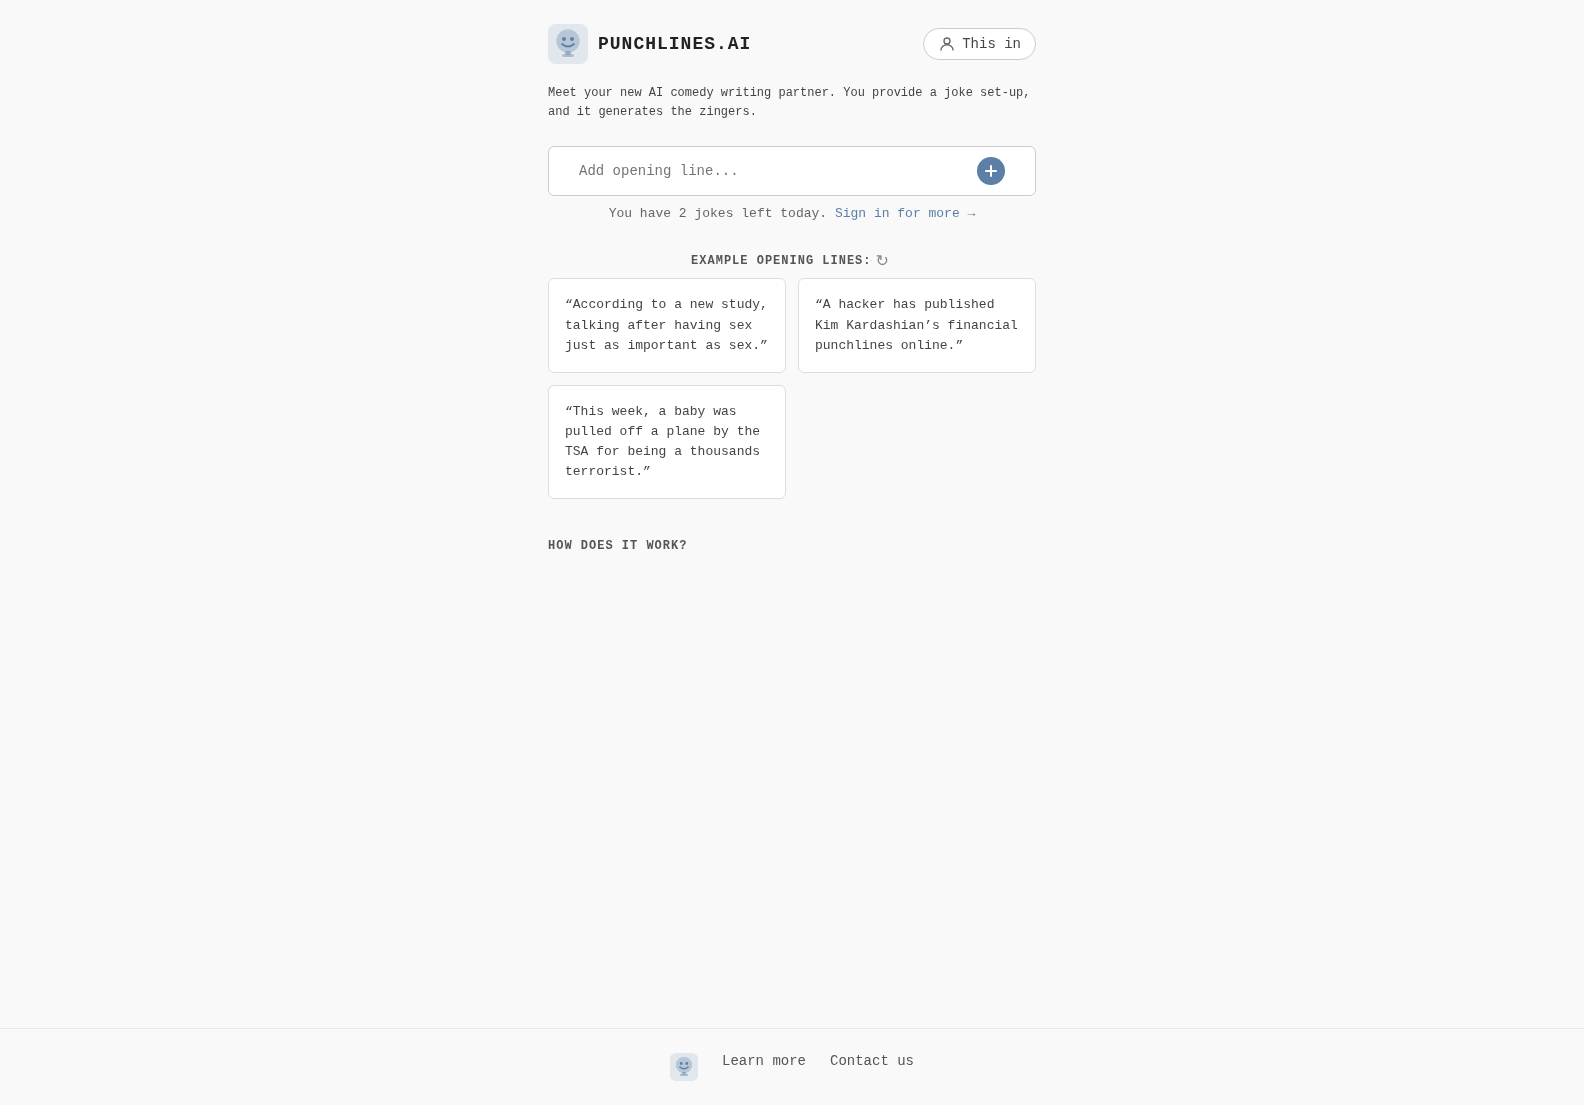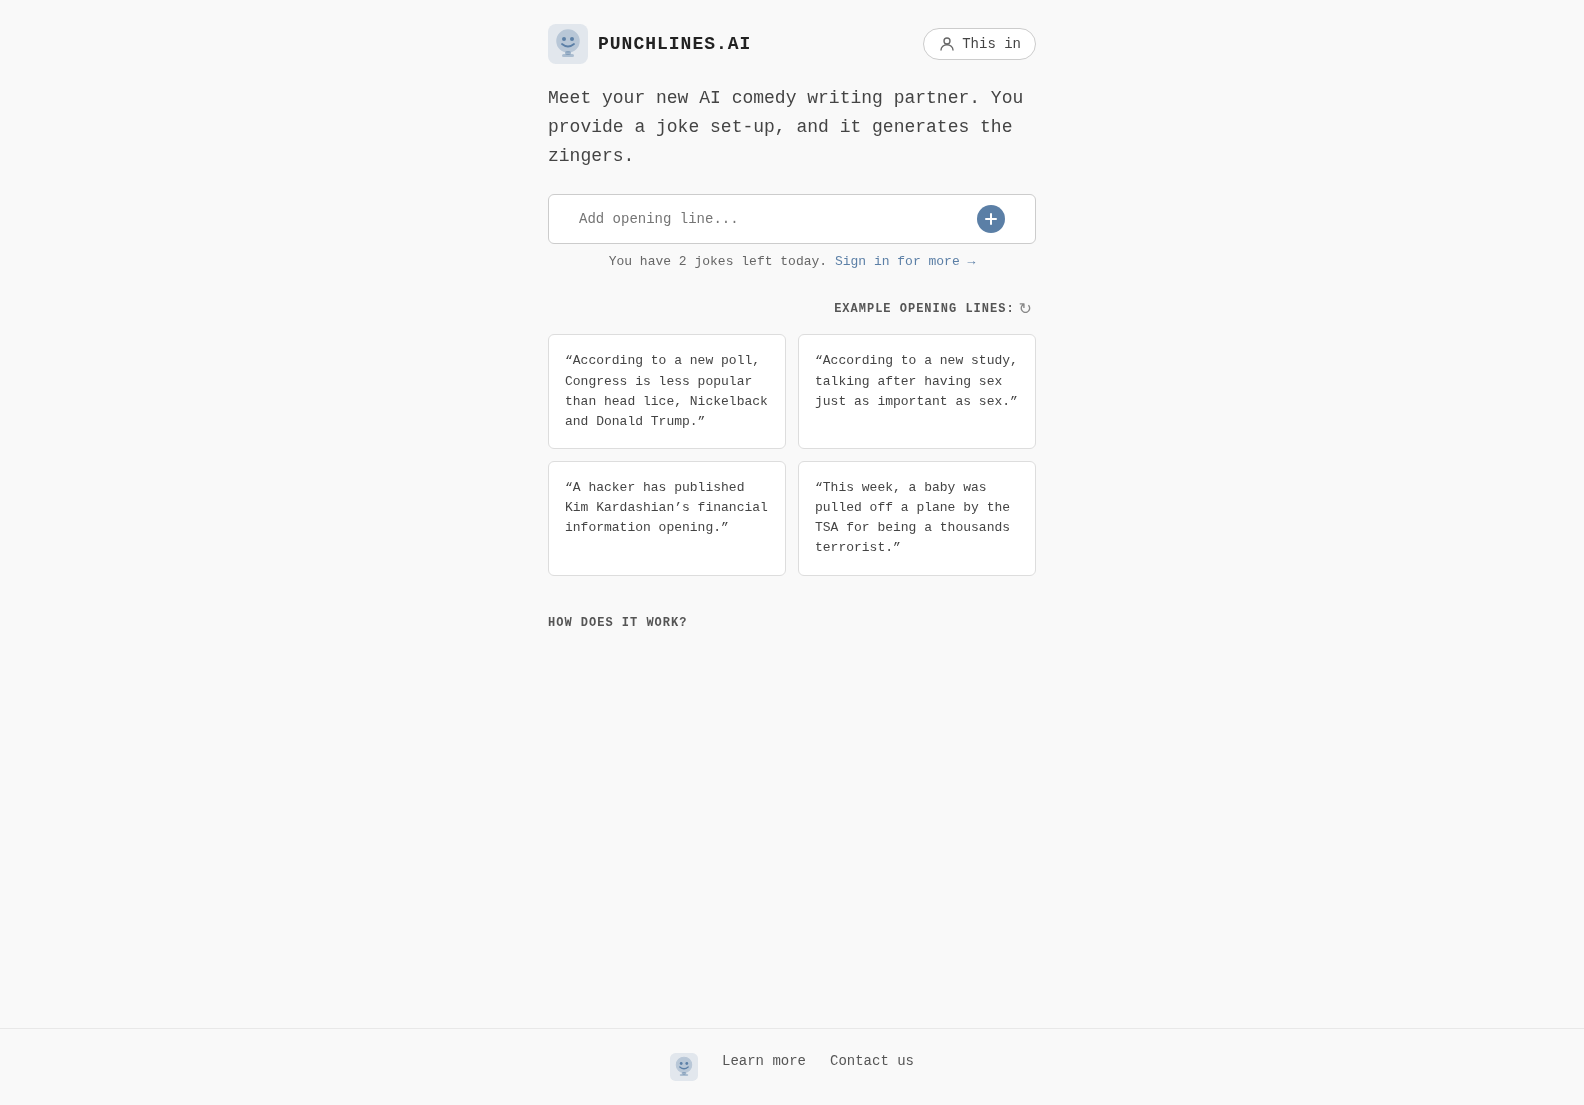--- a/index.html
+++ b/index.html
@@ -59,21 +59,21 @@
       padding: 6px 14px;
       background: white;
       cursor: pointer;
       font-family: 'Courier New', Courier, monospace;
       font-size: 14px;
       color: #444;
     }
 
     
     .tagline {
-      font-size: 18px;
+      font-size: 12px;
       line-height: 1.6;
       color: #444;
       margin-bottom: 24px;
     }
 
     
     .input-area {
       display: flex;
       align-items: center;
       border: 1px solid #ccc;
@@ -121,23 +121,23 @@
       text-decoration: none;
     }
 
     
     .examples-section {
       margin-bottom: 40px;
     }
 
     .examples-header {
       display: flex;
-      justify-content: flex-end;
-      align-items: center;
-      margin-bottom: 14px;
+      justify-content: center;
+      align-items: center;
+      margin-bottom: 6px;
     }
 
     .examples-title {
       font-size: 12px;
       font-weight: bold;
       letter-spacing: 1px;
       color: #555;
     }
 
     .refresh-btn {
@@ -255,23 +255,22 @@
     <span>You have 2 jokes left today.</span>
     <a href="#">Sign in for more →</a>
   </p>
 
   <section class="examples-section">
     <div class="examples-header">
       <span class="examples-title">EXAMPLE OPENING LINES:</span>
       <button class="refresh-btn">↻</button>
     </div>
     <div class="examples-grid">
-      <div class="example-card">“According to a new poll, Congress is less popular than head lice, Nickelback and Donald Trump.”</div>
       <div class="example-card">“According to a new study, talking after having sex just as important as sex.”</div>
-      <div class="example-card">“A hacker has published Kim Kardashian’s financial information opening.”</div>
+      <div class="example-card">“A hacker has published Kim Kardashian’s financial punchlines online.”</div>
       <div class="example-card">“This week, a baby was pulled off a plane by the TSA for being a thousands terrorist.”</div>
     </div>
   </section>
 
   <section class="how-section">
     <h2 class="how-title">HOW DOES IT WORK?</h2>
   </section>
 </div>
 
 <footer>

